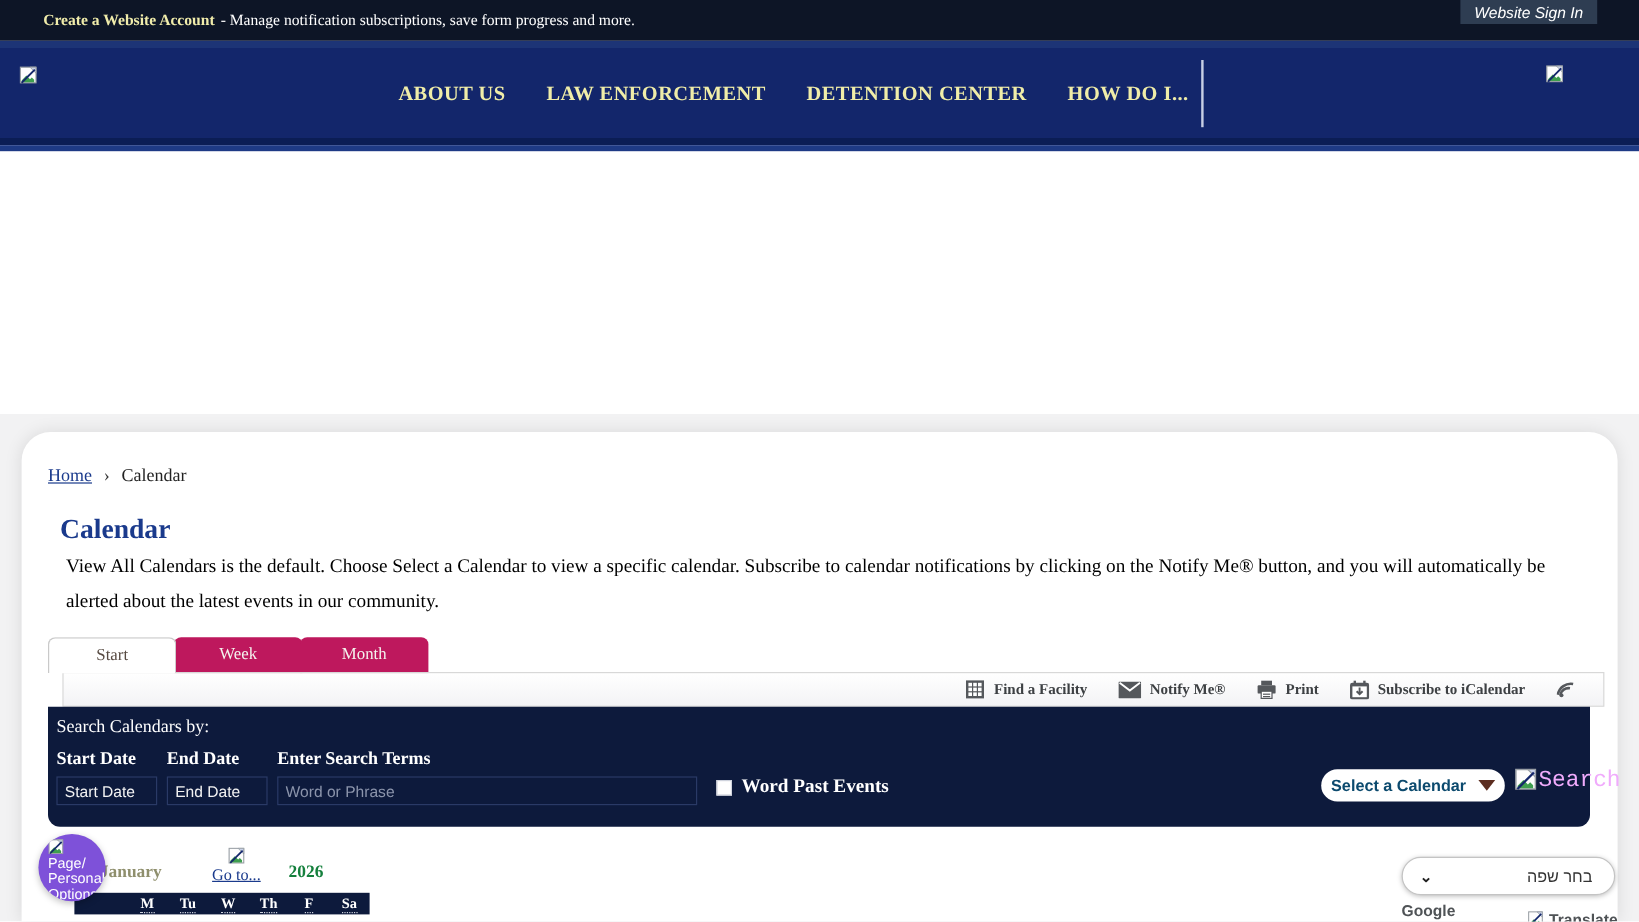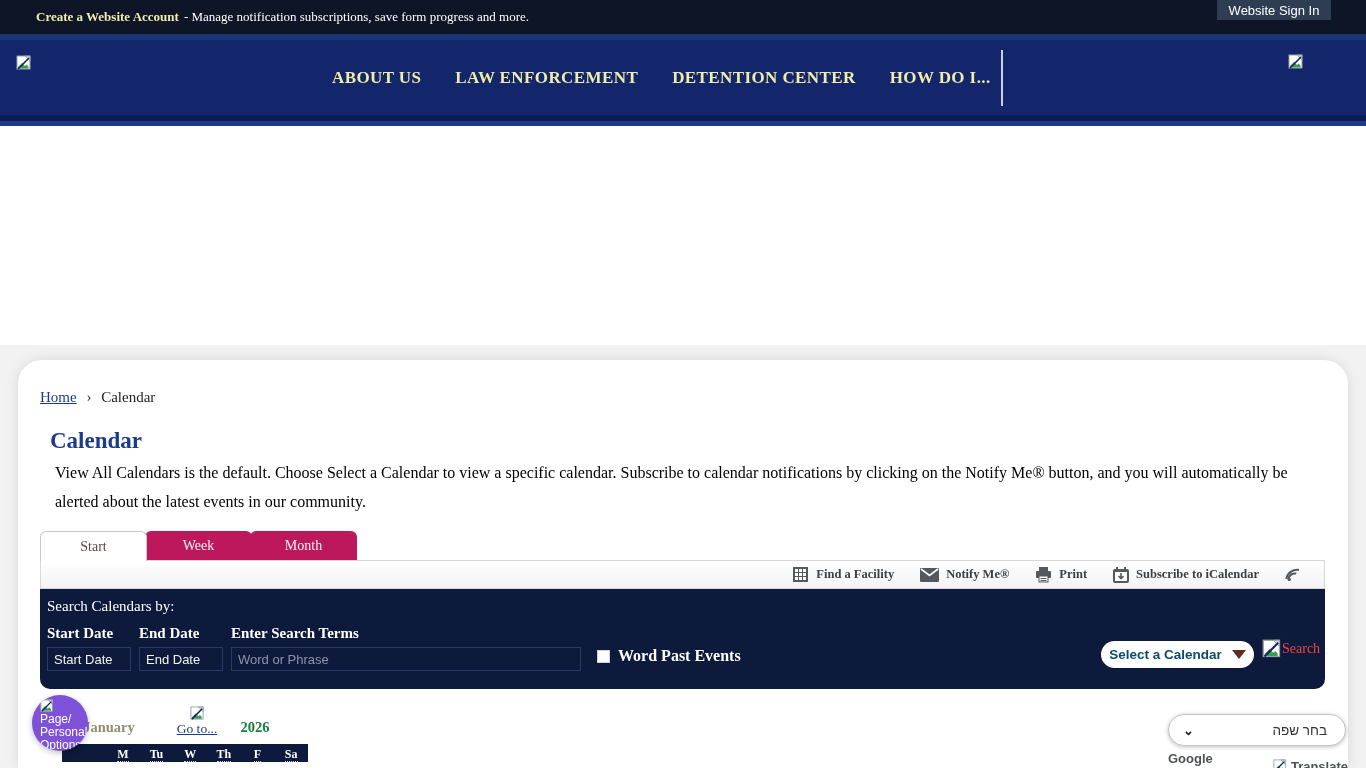--- a/index.html
+++ b/index.html
@@ -8,21 +8,21 @@
   .stage { position:absolute; top:0; left:0; width:1366px; height:768px; overflow:hidden; }
 
   
   .topbar { position:absolute; top:0; left:0; width:1366px; height:34px;
     background:#0d1526; display:flex; align-items:center; }
   .topbar-inner { display:flex; align-items:center; padding-left:36px; flex:1; }
   .acct-link { color:#f0ecab; font-weight:bold; font-size:13px; text-decoration:none; cursor:pointer; }
   .acct-desc { color:#ffffff; font-size:13px; margin-left:5px; }
   .signin-btn { position:absolute; right:35px; top:0; height:20px; width:114px;
     background:#2e3d52; color:#fff; border:none; font-family:"Liberation Sans",sans-serif;
-    font-size:13px; cursor:pointer; }
+    font-size:13px; cursor:pointer;font-style:italic; }
   .topbar-line { position:absolute; top:34px; left:0; width:1366px; height:6px; background:#1d3476; }
 
   
   .header { position:absolute; top:40px; left:0; width:1366px; height:75px; background:#13266b; }
   .header-stripe-dark { position:absolute; top:115px; left:0; width:1366px; height:6px; background:#0b1d55; }
   .header-stripe-light { position:absolute; top:121px; left:0; width:1366px; height:5px; background:#1e3a85; }
   .logo-slot { position:absolute; top:15px; left:16px; }
   .main-nav { position:absolute; top:0; left:330px; height:75px; display:flex; align-items:center; gap:30px; }
   .nav-item { color:#f0eda8; font-weight:bold; font-size:17px; letter-spacing:0.4px;
     cursor:pointer; white-space:nowrap; padding:6px 2px; }
@@ -46,21 +46,21 @@
     line-height:29px; color:#000; }
 
   
   .tabs { position:absolute; top:171px; left:22px; display:flex; }
   .tab { width:107px; height:30px; display:flex; align-items:center; justify-content:center;
     font-size:14px; cursor:pointer; border-radius:6px 6px 0 0; }
   .tab.inactive { background:#be185d; color:#f4f3ee; margin-left:-2px; }
   .tab.active { background:#fff; color:#574a42; border:1px solid #c9c9c9; border-bottom:none; z-index:2; }
 
   
-  .toolstrip { position:absolute; top:200px; left:22px; width:1285px; height:29px;
+  .toolstrip { position:absolute; top:200px; left:34px; width:1285px; height:29px;
     background:linear-gradient(#ffffff,#f3f3f5); border:1px solid #d8d8d8;
     display:flex; align-items:center; justify-content:flex-end; gap:26px; padding-right:22px; }
   .tool-item { display:flex; align-items:center; gap:7px; cursor:pointer; }
   .tool-item span { font-size:12.5px; font-weight:bold; color:#3d4043; }
   .tool-icon svg { display:block; }
 
   
   .panel { position:absolute; top:229px; left:22px; width:1285px; height:100px;
     background:#0d1a3c; border-radius:0 0 10px 10px; color:#fff; }
   .panel-heading { position:absolute; top:9px; left:7px; font-size:15px; }
@@ -78,21 +78,21 @@
   .cb { width:13px; height:13px; background:#fff; border:1px solid #cfd3dd; display:inline-block; cursor:pointer; }
   .showpast span.lbl { font-size:16px; font-weight:bold; color:#fff; }
   .sel-cal { position:absolute; left:1061px; top:52px; width:153px; height:27px; background:#fff;
     border:none; border-radius:14px; display:flex; align-items:center; justify-content:center;
     gap:10px; cursor:pointer; font-family:"Liberation Sans",sans-serif; }
   .sel-cal span.txt { color:#0c4a6e; font-weight:bold; font-size:13.5px; }
   .caret { width:0; height:0; border-left:7px solid transparent; border-right:7px solid transparent;
     border-top:9px solid #5c2d20; }
   .panel-search-btn { position:absolute; left:1222px; top:50px; background:transparent; border:none;
     display:flex; align-items:center; cursor:pointer; }
-  .panel-search-btn .alt { color:#ef4444; font-size:14px; font-family:Liberation Serif, serif; }
+  .panel-search-btn .alt { color:#f0abfc; font-size:19px; font-family:Liberation Mono, monospace; }
 
   
   .minical { position:absolute; top:346px; left:26px; width:264px; }
   .mc-title { display:flex; align-items:flex-start; height:38px; position:relative; }
   .mc-month { width:130px; text-align:center; color:#8f8f6d; font-weight:bold; font-size:14.5px; padding-top:13px; }
   .mc-go { width:46px; text-align:center; position:relative; z-index:1; }
   .mc-go a { display:block; color:#1a3a8c; font-size:13.5px; text-decoration:underline; cursor:pointer; }
   .mc-year { width:70px; text-align:center; color:#15803d; font-weight:bold; font-size:14.5px; padding-top:13px; }
   .mc-band { position:relative; z-index:2; margin-left:18px; width:246px; height:18px; background:#0d1a3c;
     display:flex; align-items:center; padding-left:44px; gap:0; }

